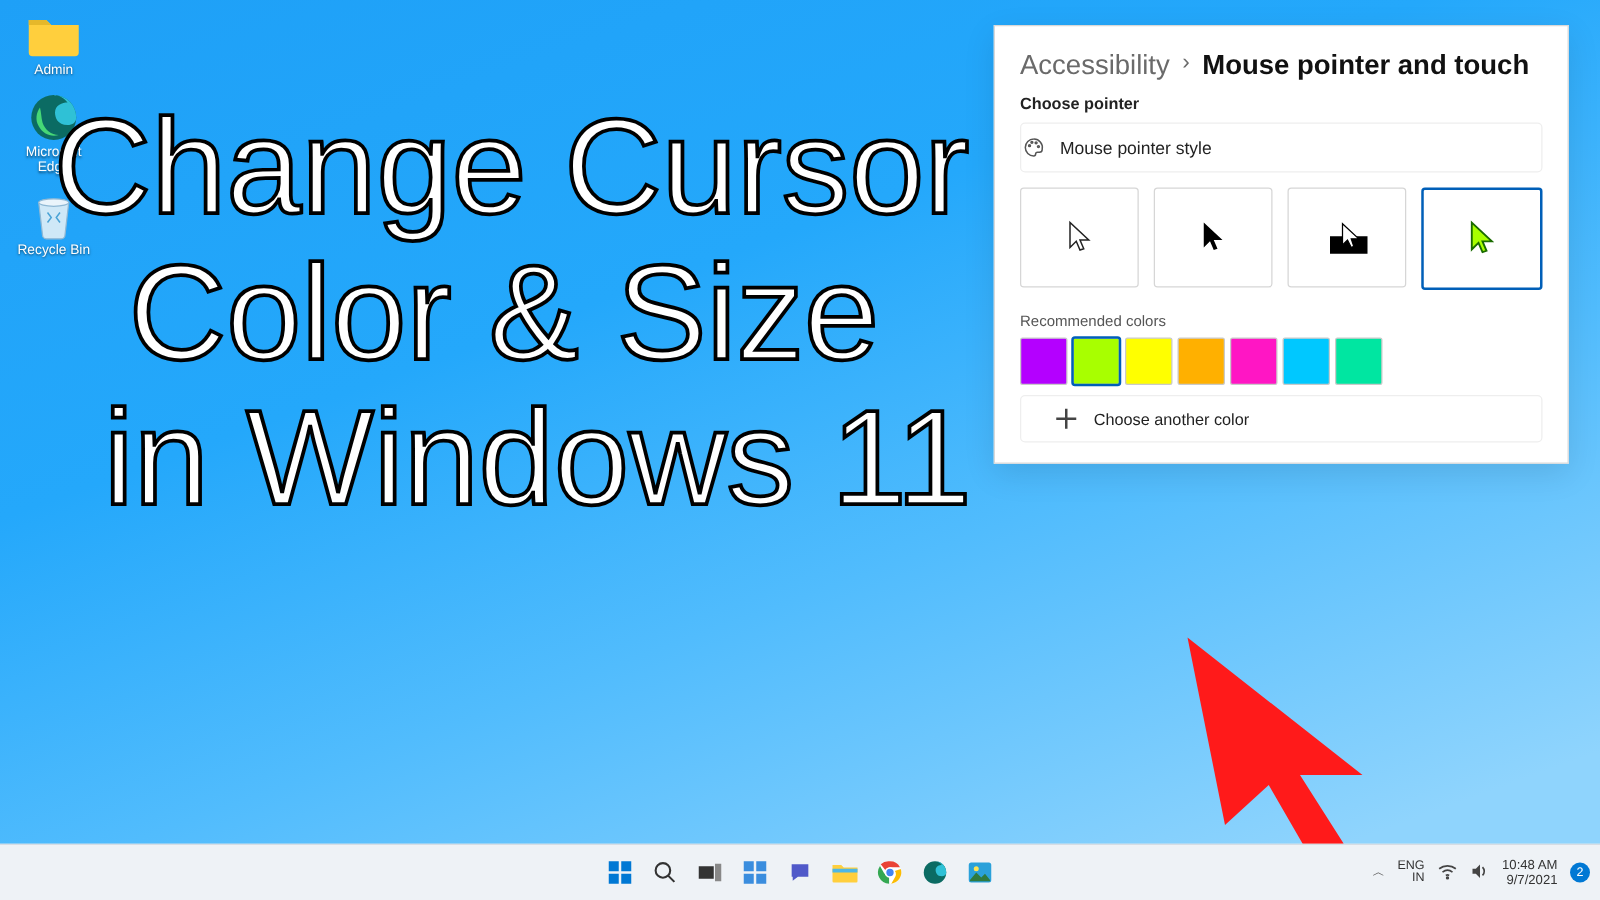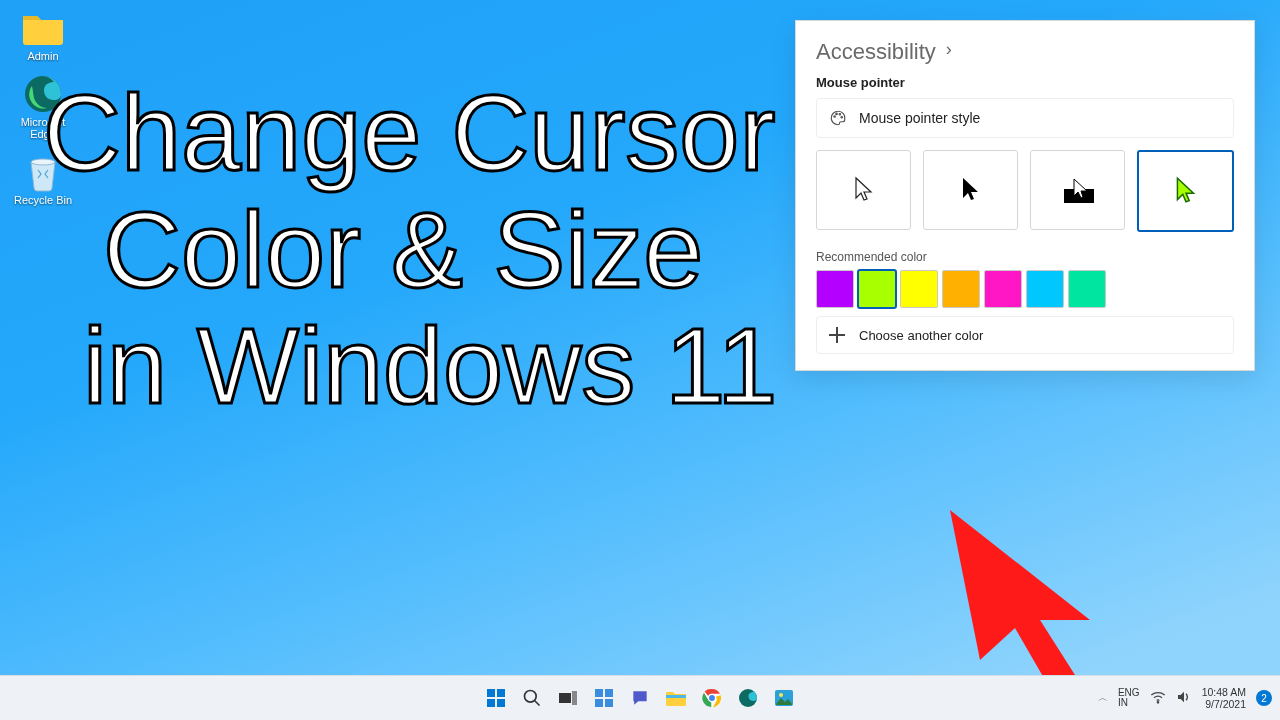--- a/index.html
+++ b/index.html
@@ -14,45 +14,45 @@
   .headline .l1{font-size:108px;white-space:nowrap;}
   .headline .l2{font-size:108px;white-space:nowrap;margin-left:60px;}
   .headline .l3{font-size:108px;white-space:nowrap;margin-left:40px;}
   
   .panel{position:absolute;right:25px;top:20px;width:460px;background:#fff;border:1px solid #d8d8d8;box-shadow:0 8px 24px rgba(0,0,0,.10);padding:18px 20px 16px 20px;box-sizing:border-box;}
   .crumb{display:flex;align-items:flex-start;gap:10px;font-size:22px;margin-bottom:10px;}
   .crumb .parent{color:#6a6a6a;}
   .crumb .sep{color:#6a6a6a;font-size:18px;}
   .crumb .cur{color:#111;font-weight:600;}
   .sect{font-size:13px;font-weight:600;color:#222;margin:6px 0 8px 0;}
-  .style-row{display:flex;align-items:center;gap:12px;border:1px solid #eee;border-radius:4px;padding:10px 12px;margin-bottom:12px;}
+  .style-row{display:flex;align-items:center;gap:12px;border:1px solid #eee;border-radius:4px;padding:10px 1px;margin-bottom:12px;}
   .style-row .pal{width:18px;height:18px;}
   .style-row .txt{font-size:14px;color:#222;}
   .opts{display:flex;gap:12px;margin-bottom:18px;}
   .opt{flex:1;height:78px;border:1px solid #d6d6d6;border-radius:3px;display:flex;align-items:center;justify-content:center;cursor:pointer;background:#fff;}
   .opt.sel{border:2px solid #005fb8;}
   .recolabel{font-size:12px;color:#555;margin:4px 0 6px 0;}
   .swatches{display:flex;gap:4px;margin-bottom:8px;}
   .sw{width:36px;height:36px;border:1px solid #c9c9c9;border-radius:2px;cursor:pointer;}
   .sw.sel{outline:2px solid #005fb8;outline-offset:-1px;}
-  .choose{display:flex;align-items:center;gap:14px;border:1px solid #eee;border-radius:4px;padding:10px 12px;cursor:pointer;margin-top:6px;}
+  .choose{display:flex;align-items:center;gap:14px;border:1px solid #eee;border-radius:4px;padding:10px 28px;cursor:pointer;margin-top:6px;}
   .choose .plus{width:16px;height:16px;position:relative;}
   .choose .plus::before,.choose .plus::after{content:"";position:absolute;background:#444;}
   .choose .plus::before{left:7px;top:0;width:2px;height:16px;}
   .choose .plus::after{top:7px;left:0;width:16px;height:2px;}
   .choose .ct{font-size:13px;color:#222;}
   
   .redarrow{position:absolute;left:940px;top:500px;}
   
   .taskbar{position:absolute;left:0;bottom:0;width:100%;height:44px;background:#eef2f6;border-top:1px solid #d6dde4;display:flex;align-items:center;}
   .tbcenter{position:absolute;left:50%;transform:translateX(-50%);display:flex;align-items:center;gap:8px;}
   .tbicon{width:28px;height:28px;border-radius:4px;display:flex;align-items:center;justify-content:center;cursor:pointer;}
   .tray{position:absolute;right:8px;display:flex;align-items:center;height:100%;gap:10px;}
   .tray .tri{font-size:10px;color:#555;cursor:pointer;}
-  .tray .lang{font-size:10px;line-height:1.05;color:#333;text-align:left;cursor:pointer;}
+  .tray .lang{font-size:10px;line-height:1.05;color:#333;text-align:right;cursor:pointer;}
   .tray .sico{font-size:14px;color:#444;cursor:pointer;}
   .tray .clock{font-size:10.5px;line-height:1.15;color:#333;text-align:right;cursor:pointer;}
   .tray .notif{width:16px;height:16px;border-radius:50%;background:#0078d4;color:#fff;font-size:10px;display:flex;align-items:center;justify-content:center;cursor:pointer;}
 </style>
 </head>
 <body>
 
 <div class="desktop">
 
   <div class="dicons">
@@ -90,22 +90,23 @@
   <div class="headline">
     <div class="l1">Change Cursor</div>
     <div class="l2">Color &amp; Size</div>
     <div class="l3">in Windows 11</div>
   </div>
 
   <div class="panel">
     <div class="crumb">
       <span class="parent">Accessibility</span>
       <span class="sep">›</span>
-    </div>
-    <div class="sect">Mouse pointer</div>
+      <span class="cur">Mouse pointer and touch</span>
+    </div>
+    <div class="sect">Choose pointer</div>
 
     <div class="style-row">
       <span class="pal">
         <svg width="18" height="18" viewBox="0 0 24 24" fill="none" stroke="#555" stroke-width="1.6">
             <path d="M12 3a9 9 0 1 0 0 18c1.7 0 2-1.2 2-2 0-1.2 1-2 2-2h2a3 3 0 0 0 3-3 9 9 0 0 0-9-11z"></path>
             <circle cx="7.5" cy="10" r="1"></circle>
             <circle cx="10" cy="6.5" r="1"></circle>
             <circle cx="14.5" cy="7" r="1"></circle>
             <circle cx="17" cy="11" r="1"></circle>
           </svg>
@@ -130,21 +131,21 @@
             <path d="M18 4v17l4-4 3 6 2-1-2-6h6L18 4z" fill="#fff" stroke="#000" stroke-width="1"></path>
           </svg>
       </div>
       <div class="opt sel">
         <svg width="24" height="30" viewBox="0 0 20 28">
             <path d="M2 2v20l5-5 3 7 3-1-3-7h7L2 2z" fill="#a8ff00" stroke="#1a6b00" stroke-width="1.4"></path>
           </svg>
       </div>
     </div>
 
-    <div class="recolabel">Recommended color</div>
+    <div class="recolabel">Recommended colors</div>
     <div class="swatches">
       <div class="sw" style="background:#b400ff"></div>
       <div class="sw sel" style="background:#a8ff00"></div>
       <div class="sw" style="background:#ffff00"></div>
       <div class="sw" style="background:#ffb000"></div>
       <div class="sw" style="background:#ff16c4"></div>
       <div class="sw" style="background:#00c8ff"></div>
       <div class="sw" style="background:#00e6a1"></div>
     </div>
 

